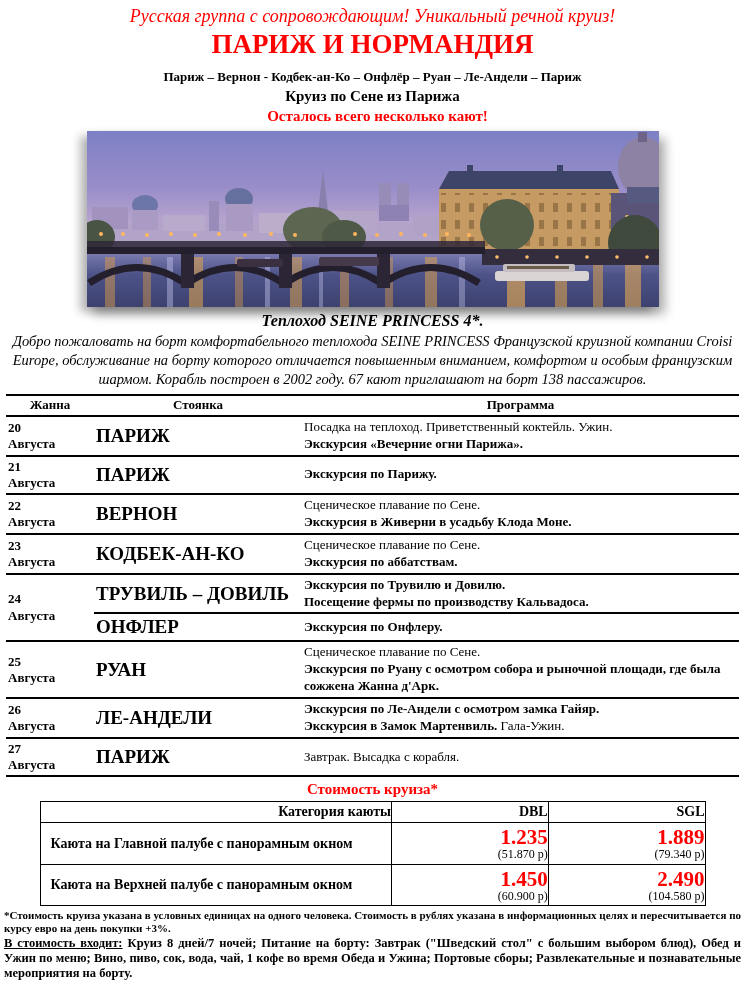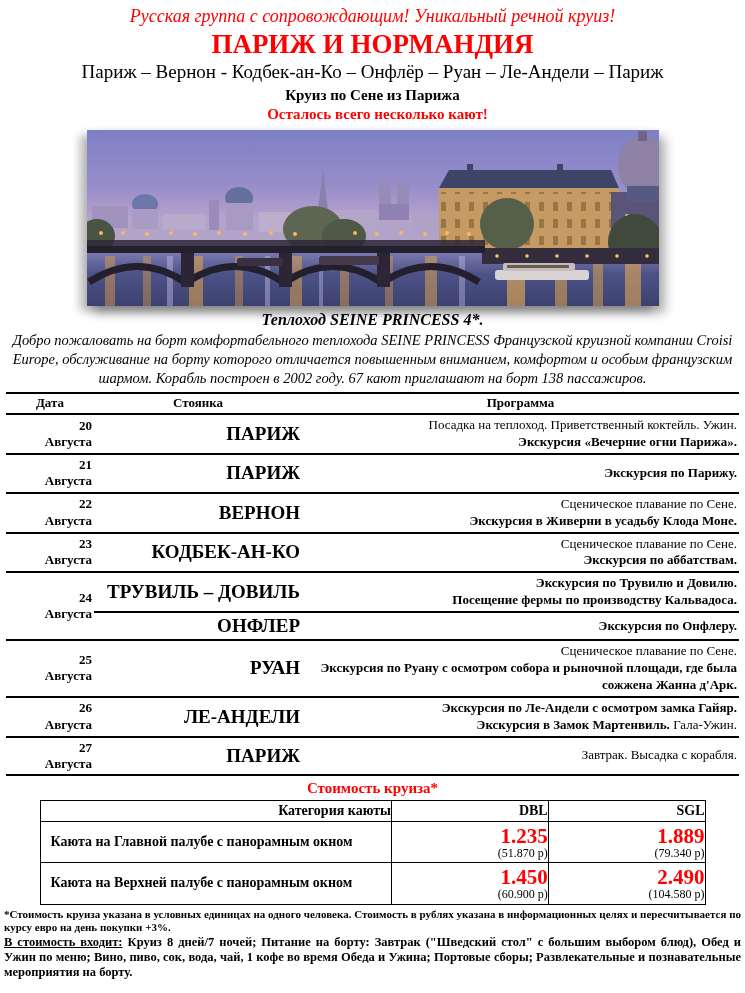--- a/index.html
+++ b/index.html
@@ -6,21 +6,21 @@
   html,body { margin:0; padding:0; }
   body {
     width:745px; height:993px; background:#fff; overflow:hidden;
     font-family:"Liberation Serif","DejaVu Serif",serif; color:#000;
   }
 
   
   .header { padding-top:6px; text-align:center; }
   .tagline { font-size:18px; font-style:italic; color:#ff0000; line-height:1.15; }
   .title   { font-size:27px; font-weight:bold; color:#ff0000; line-height:1.05; margin-top:3px; }
-  .route   { font-size:19px; font-weight:normal; margin-top:4px; line-height:1.1; }
+  .route   { font-size:13px; font-weight:bold; margin-top:12px; line-height:1.1; }
   .dates   { font-size:19px; font-weight:bold; color:#ff0000; margin-top:3px; line-height:1.1; }
   .subtitle{ font-size:15px; font-weight:bold; margin-top:4px; line-height:1.1; }
   .urgency { font-size:15px; font-weight:bold; color:#ff0000; margin-top:3px; line-height:1.1;padding-left:10px; }
 
   
   .photo-wrap {
     width:572px; height:176px; margin:7px auto 0;
     box-shadow:-7px 5px 9px rgba(0,0,0,.28), 6px 7px 10px rgba(0,0,0,.32);
     background:#8f88c4;
   }
@@ -33,21 +33,21 @@
     font-style:italic; font-size:14.5px; line-height:1.3;
   }
 
   
   table.schedule { width:733px; margin:5px auto 0; border-collapse:collapse; }
   table.schedule th {
     border-top:2px solid #000; border-bottom:2px solid #000;
     font-size:13px; font-weight:bold; padding:1px 0 2px;
   }
   table.schedule td {
-    border-bottom:2px solid #000; text-align:right; vertical-align:middle; padding:2px 2px;
+    border-bottom:2px solid #000; text-align:left; vertical-align:middle; padding:2px 2px;
   }
   td.col-date { width:88px; font-weight:bold; font-size:13px; line-height:1.25; }
   td.col-stop { width:208px; font-weight:bold; font-size:19px; }
   td.col-prog { font-size:13px; line-height:1.3; }
   td.col-prog .b { font-weight:bold; }
 
   
   .pricing-title { text-align:center; color:#ff0000; font-weight:bold; font-size:15px; margin-top:4px; }
   table.pricing { width:666px; margin:3px auto 0; border-collapse:collapse; }
   table.pricing th, table.pricing td { border:1.5px solid #000; text-align:right; }
@@ -204,21 +204,21 @@
     </g>
   </svg>
 </div>
 
 <div class="caption">Теплоход SEINE PRINCESS  4*.</div>
 <div class="description">Добро пожаловать на борт комфортабельного теплохода SEINE PRINCESS Французской круизной компании Croisi Europe, обслуживание на борту которого отличается повышенным вниманием, комфортом и особым французским шармом. Корабль построен в 2002 году. 67 кают приглашают на борт 138 пассажиров.</div>
 
 <table class="schedule">
   <thead>
     <tr>
-      <th>Дата</th>
+      <th>Жанна</th>
       <th>Стоянка</th>
       <th>Программа</th>
     </tr>
   </thead>
   <tbody>
       <tr>
         <td class="col-date" rowspan="1">
           <div>20</div>
           <div>Августа</div>
         </td>

